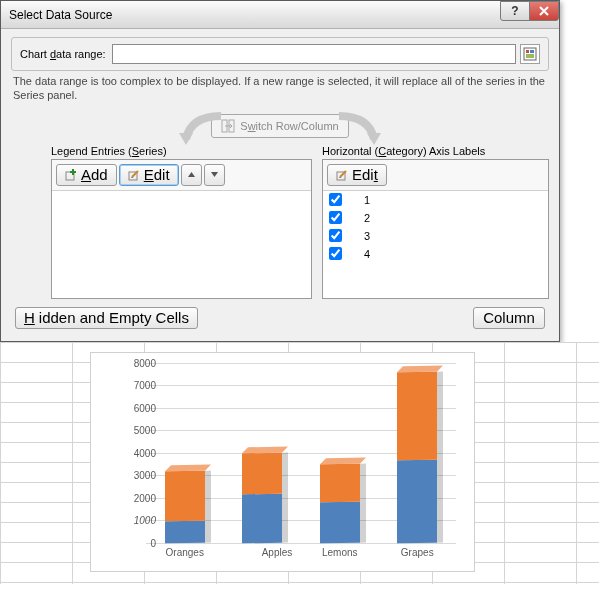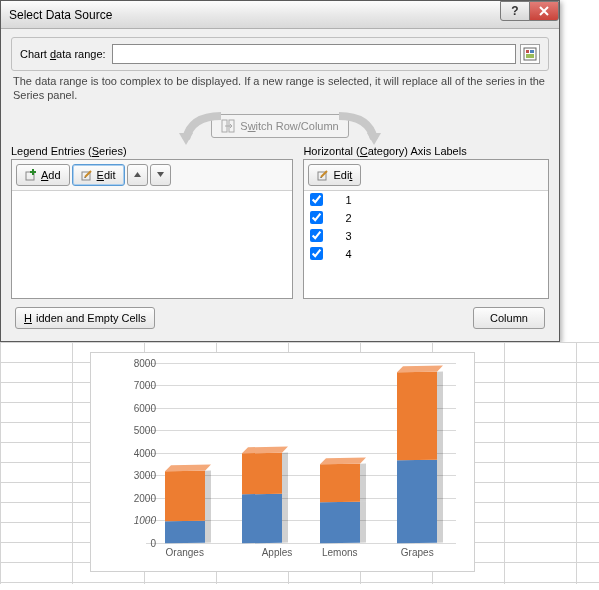--- a/index.html
+++ b/index.html
@@ -83,21 +83,21 @@
     height: 24px;
     display:flex;align-items:center;gap:5px;
     border-radius: 3px;
   }
   .arrow-curve {
     position: absolute;
     top: 4px;
     width: 55px;
     color: #c8c8c8;
   }
-  .lists-row { display: flex; gap: 10px; }
+  .lists-row { display: flex; gap: 10px; margin-left: 40px; }
   .list-col { flex: 1; }
   .list-head { margin-bottom: 2px; }
   .panel {
     border: 1px solid #9a9a9a;
     background: #fff;
     height: 140px;
     display:flex;flex-direction:column;
   }
   .toolbar {
     display:flex;gap:2px;
@@ -105,21 +105,21 @@
     background:#f8f8f8;
     border-bottom:1px solid #d0d0d0;
   }
   .btn {
     border: 1px solid #9a9a9a;
     background: linear-gradient(#fdfdfd,#e6e6e6);
     border-radius:3px;
     height: 22px;
     padding: 0 8px;
     display:flex;align-items:center;gap:4px;
-    font-size: 11px;
+    font-size: 15px;
   }
   .btn.thin { padding: 0 5px; }
   .btn.highlight { border-color:#5a9bd5; box-shadow: 0 0 0 1px #a8cdee inset;}
   .listbox { flex:1; overflow:auto;}
   .list-item {
     display:flex;align-items:center;
     gap:10px;
     padding: 2px 6px;
     height: 18px;
   }

